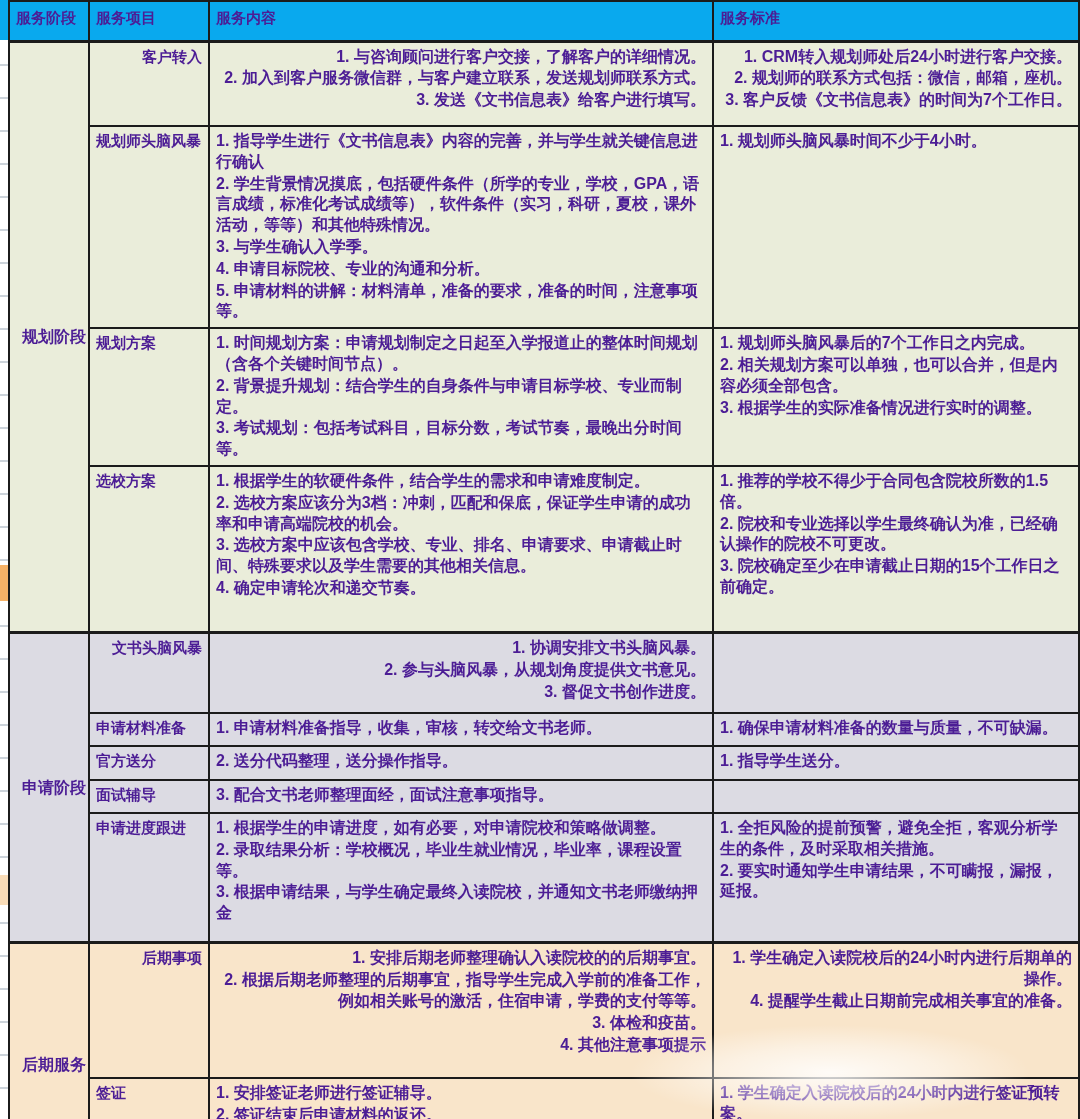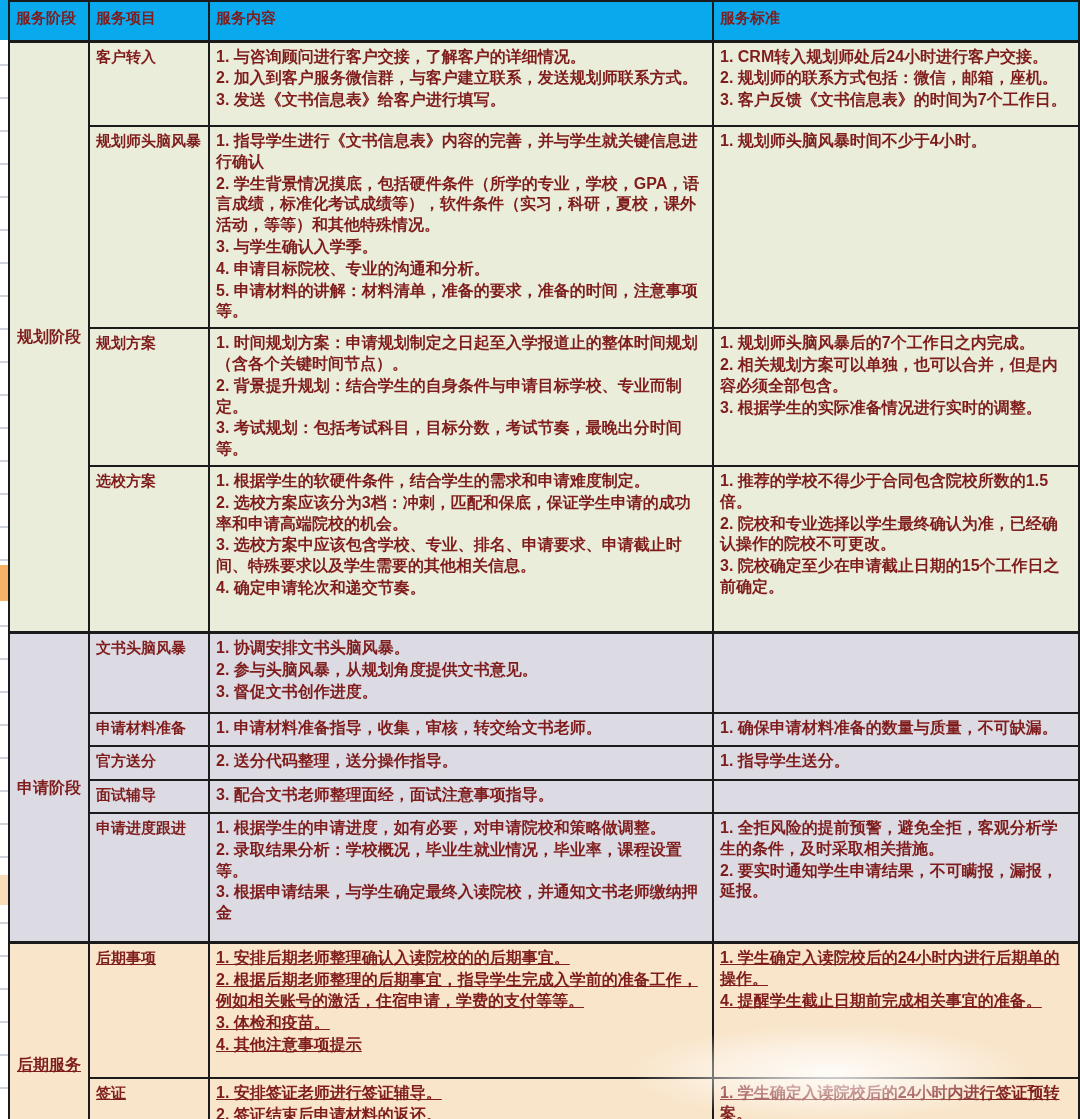--- a/index.html
+++ b/index.html
@@ -3,21 +3,21 @@
 <meta charset="utf-8">
 <style>
   html,body{margin:0;padding:0;background:#ffffff;}
   #screen{
     position:relative;
     width:1080px;height:1119px;
     overflow:hidden;
     background:#ffffff;
     font-family:"Liberation Sans","DejaVu Sans",sans-serif;
     font-weight:bold;
-    color:#7f1d1d;
+    color:#4c1d95;
   }
   
   #gutter{
     position:absolute;left:0;top:0;width:8px;height:1119px;
     background:
       repeating-linear-gradient(to bottom,#ffffff 0 31px,#ccd3da 31px 33px);
   }
   #gutter .gutter-header{position:absolute;left:0;top:0;width:8px;height:40px;background:#09a9ee;}
   #gutter .gutter-orange{position:absolute;left:0;top:565px;width:8px;height:36px;background:#f6b267;}
   #gutter .gutter-peach{position:absolute;left:0;top:875px;width:8px;height:30px;background:#f9dcb8;}
@@ -44,22 +44,22 @@
   .svc thead th{
     background:#09a9ee;
     height:40px;
     text-align:left;
     font-size:15px;
     padding-top:6px;
     border-bottom-width:3px;
   }
   tbody.sec-planning td{background:#eaedda;}
   tbody.sec-apply td{background:#dcdbe3;}
-  tbody.sec-later td{background:#f9e5ca;text-decoration:underline;}
-  tbody tr:first-child td{border-top-width:3px;}
+  tbody.sec-later td{background:#f9e5ca;}
+  tbody tr:first-child td{border-top-width:3px;text-align:right;}
   td.stage{
     vertical-align:middle;
     text-align:center;
     font-size:16px;
     padding:2px;
   }
   td.item{font-size:15px;}
   .line{margin:0 0 1px 0;}
   
   #watermark{

